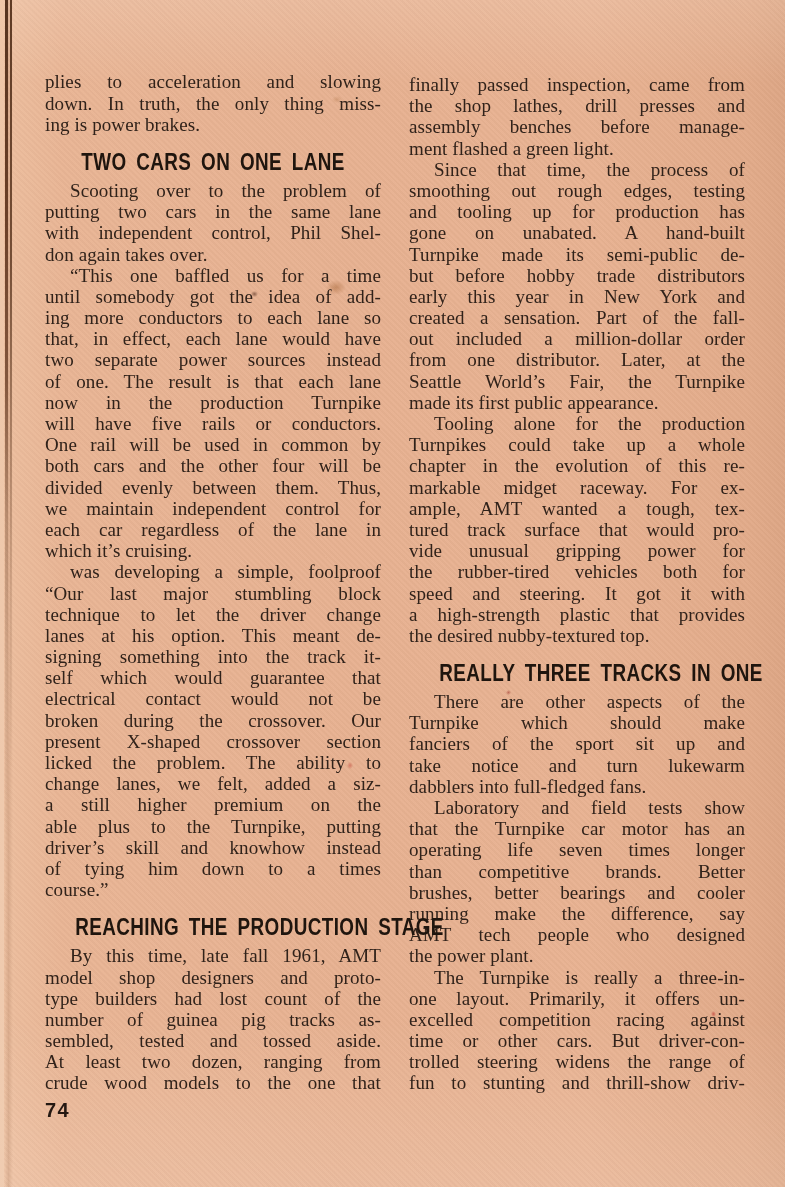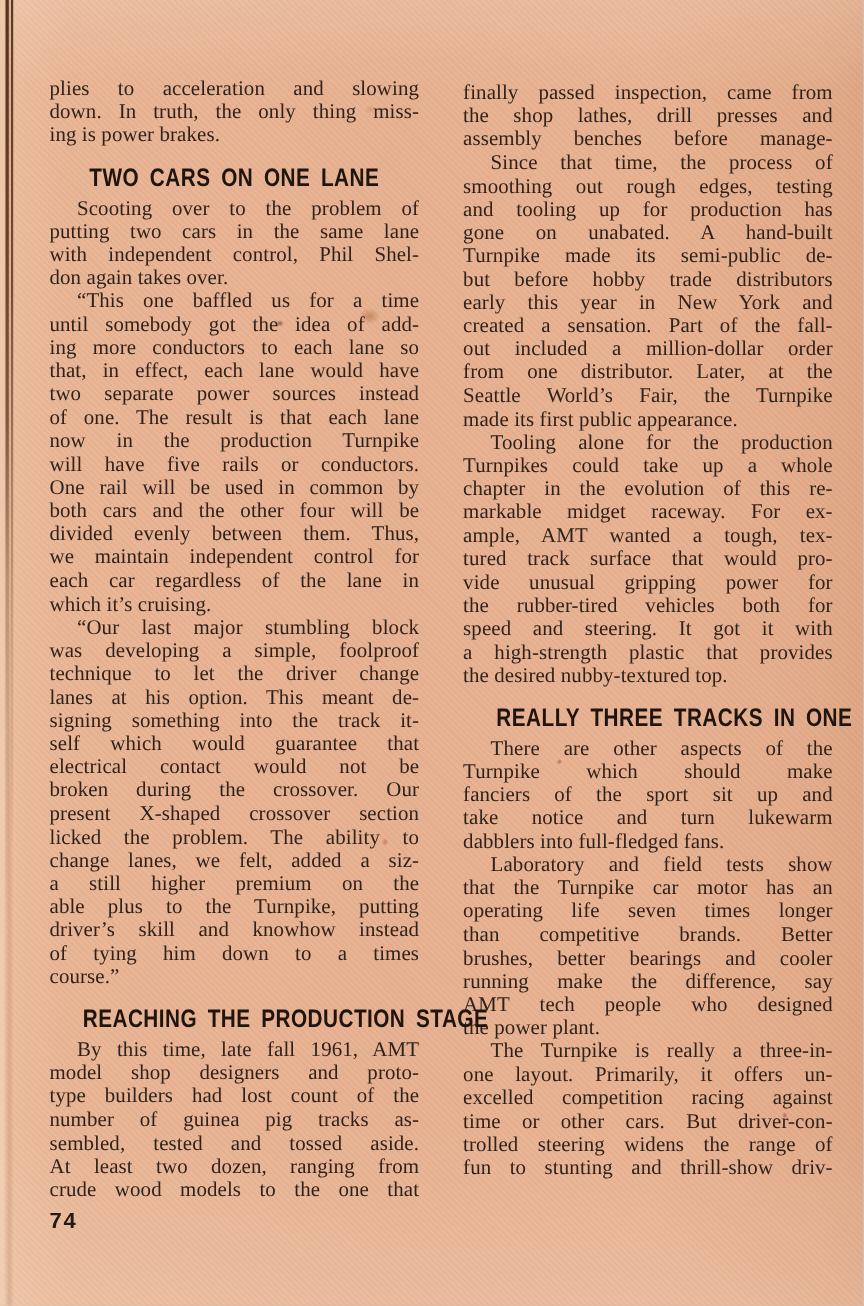--- a/index.html
+++ b/index.html
@@ -37,21 +37,21 @@
       rgba(120,80,55,.18) 50%, rgba(120,80,55,0) 65%);
   }
   .bind-crease {
     position: absolute; left: 4px; top: 0; width: 9px; height: 100%;
     background: linear-gradient(90deg, rgba(150,100,70,0) 0%, rgba(150,100,70,.22) 50%, rgba(150,100,70,0) 100%);
   }
 
   
   .content {
     position: absolute; top: 70px; left: 45px;
-    display: flex; gap: 40px;
+    display: flex; gap: 28px; align-items: flex-end;
   }
   .col { width: 336px; }
   .col.right { padding-top: 4px; }
 
   .line {
     font-size: 19px;
     line-height: 21.2px;
     height: 21.2px;
     text-align: justify;
     text-align-last: justify;
@@ -139,22 +139,22 @@
           <div class="line">now in the production Turnpike</div>
           <div class="line">will have five rails or conductors.</div>
           <div class="line">One rail will be used in common by</div>
           <div class="line">both cars and the other four will be</div>
           <div class="line">divided evenly between them. Thus,</div>
           <div class="line">we maintain independent control for</div>
           <div class="line">each car regardless of the lane in</div>
           <div class="line last">which it’s cruising.</div>
         </div>
         <div class="para indent">
+          <div class="line">was developing a simple, foolproof</div>
           <div class="line">“Our last major stumbling block</div>
-          <div class="line">was developing a simple, foolproof</div>
           <div class="line">technique to let the driver change</div>
           <div class="line">lanes at his option. This meant de-</div>
           <div class="line">signing something into the track it-</div>
           <div class="line">self which would guarantee that</div>
           <div class="line">electrical contact would not be</div>
           <div class="line">broken during the crossover. Our</div>
           <div class="line">present X-shaped crossover section</div>
           <div class="line">licked the problem. The ability to</div>
           <div class="line">change lanes, we felt, added a siz-</div>
           <div class="line">a still higher premium on the</div>
@@ -172,20 +172,21 @@
           <div class="line">sembled, tested and tossed aside.</div>
           <div class="line">At least two dozen, ranging from</div>
           <div class="line">crude wood models to the one that</div>
         </div>
       </div>
     <div class="col right" id="col-1">
         <div class="para">
           <div class="line">finally passed inspection, came from</div>
           <div class="line">the shop lathes, drill presses and</div>
           <div class="line">assembly benches before manage-</div>
+          <div class="line last">ment flashed a green light.</div>
         </div>
         <div class="para indent">
           <div class="line">Since that time, the process of</div>
           <div class="line">smoothing out rough edges, testing</div>
           <div class="line">and tooling up for production has</div>
           <div class="line">gone on unabated. A hand-built</div>
           <div class="line">Turnpike made its semi-public de-</div>
           <div class="line">but before hobby trade distributors</div>
           <div class="line">early this year in New York and</div>
           <div class="line">created a sensation. Part of the fall-</div>

